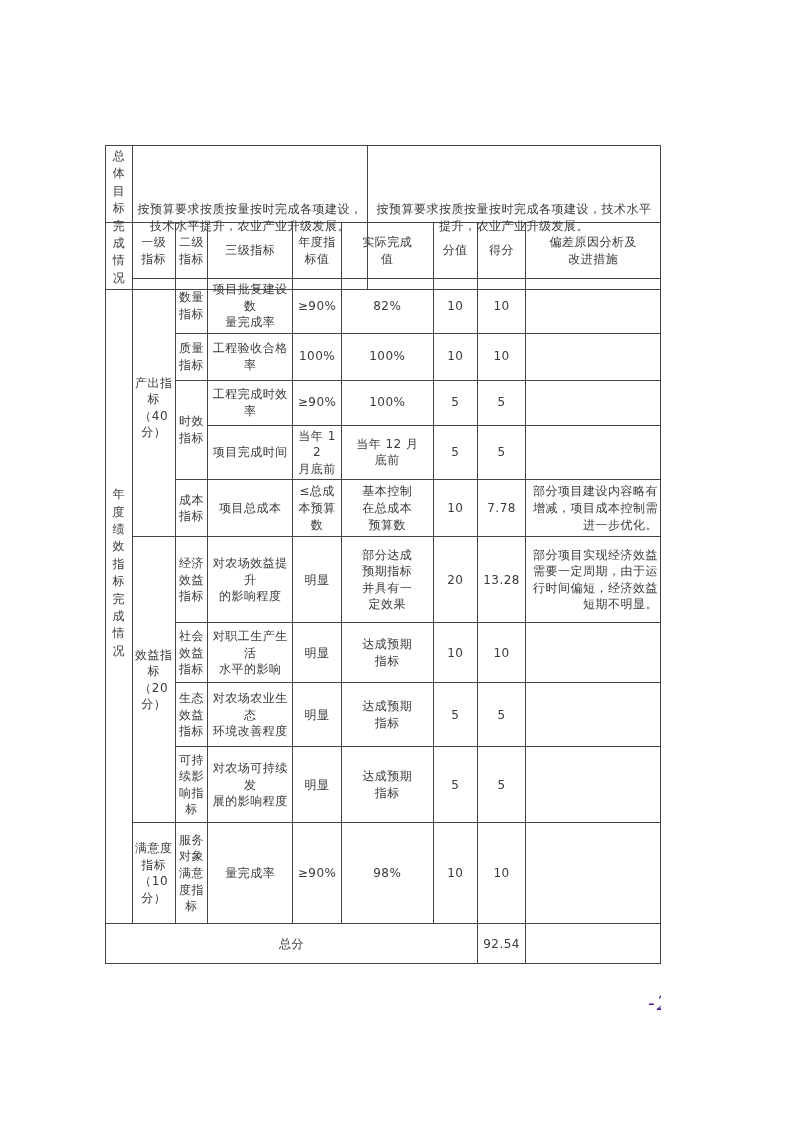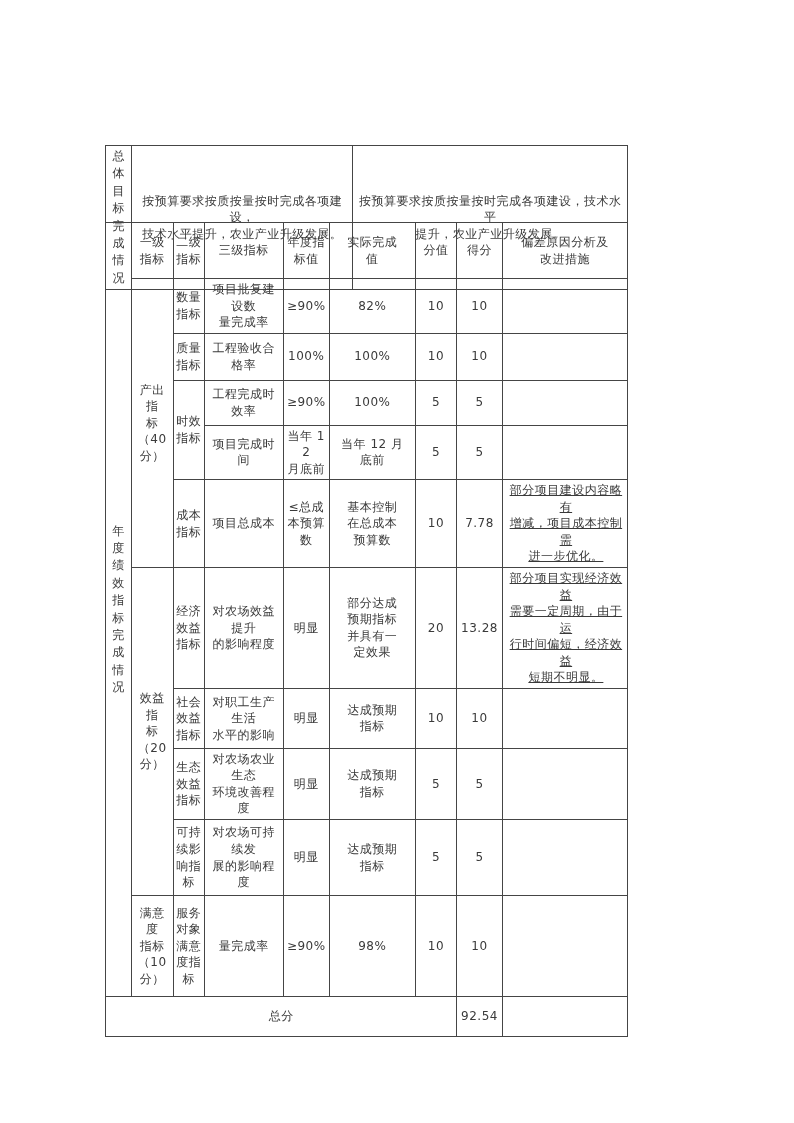--- a/index.html
+++ b/index.html
@@ -3,37 +3,38 @@
 <meta charset="utf-8">
 <style>
   html,body { margin:0; padding:0; background:#ffffff; }
   .page {
     position:relative;
     width:628px; height:1123px;
     background:#ffffff;
     font-family:"DejaVu Sans", sans-serif;
     color:#3a3a3a;
     overflow:hidden;
+    padding-left:33px;
   }
   table { border-collapse:collapse; table-layout:fixed; }
   td {
     border:1px solid #454545;
     text-align:center;
     vertical-align:middle;
     font-size:12px;
     line-height:1.38;
     letter-spacing:0.5px;
     white-space:pre-line;
     padding:2px 2px;
     word-break:break-all;
     overflow:hidden;
   }
   #overall-table { position:absolute; left:105px; top:145px; }
   #main-table    { position:absolute; left:105px; top:222px; }
-  .dev { text-align:center; padding-left:4px; padding-right:2px;text-decoration:underline; }
+  .dev { text-align:right; padding-left:4px; padding-right:2px; }
   .side-label { font-size:12px; line-height:1.45; }
   .hdr { font-size:12px; }
   .pagenum {
     position:absolute;
     left:648px; top:991px;
     font-size:20px;
     letter-spacing:2px;
     color:#4c1d95;
     font-family:"DejaVu Serif", serif;
     font-style:italic;

